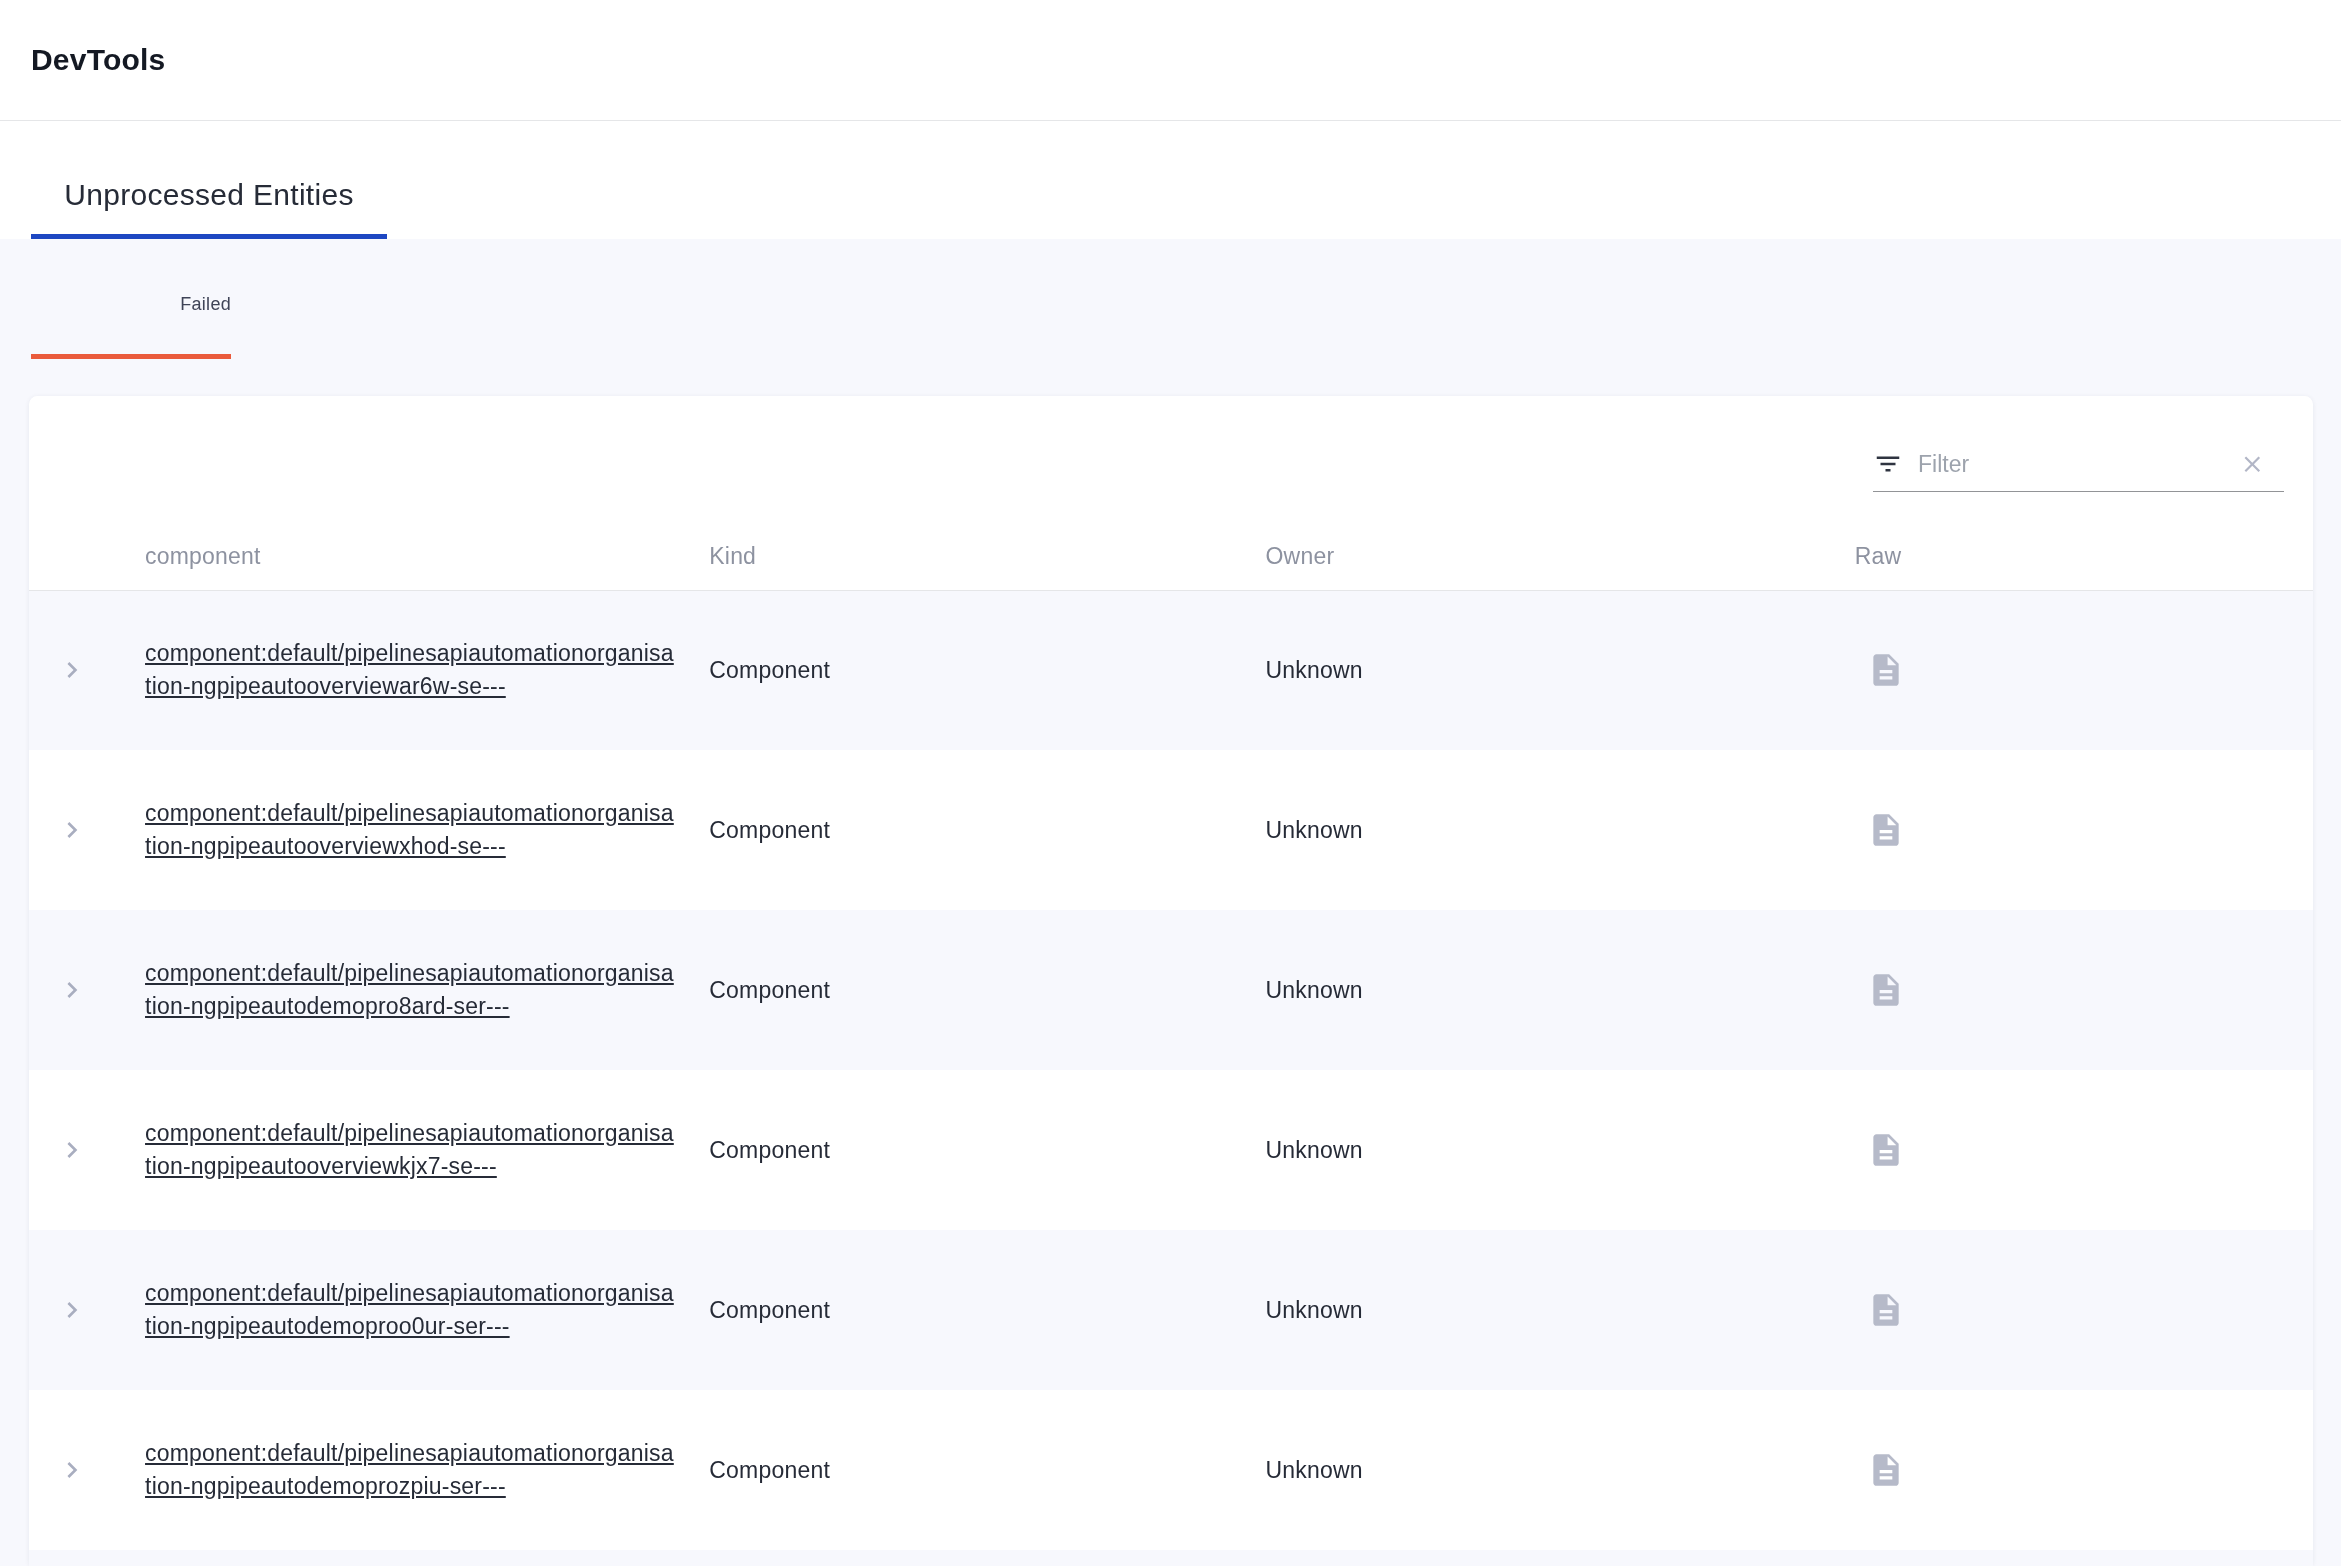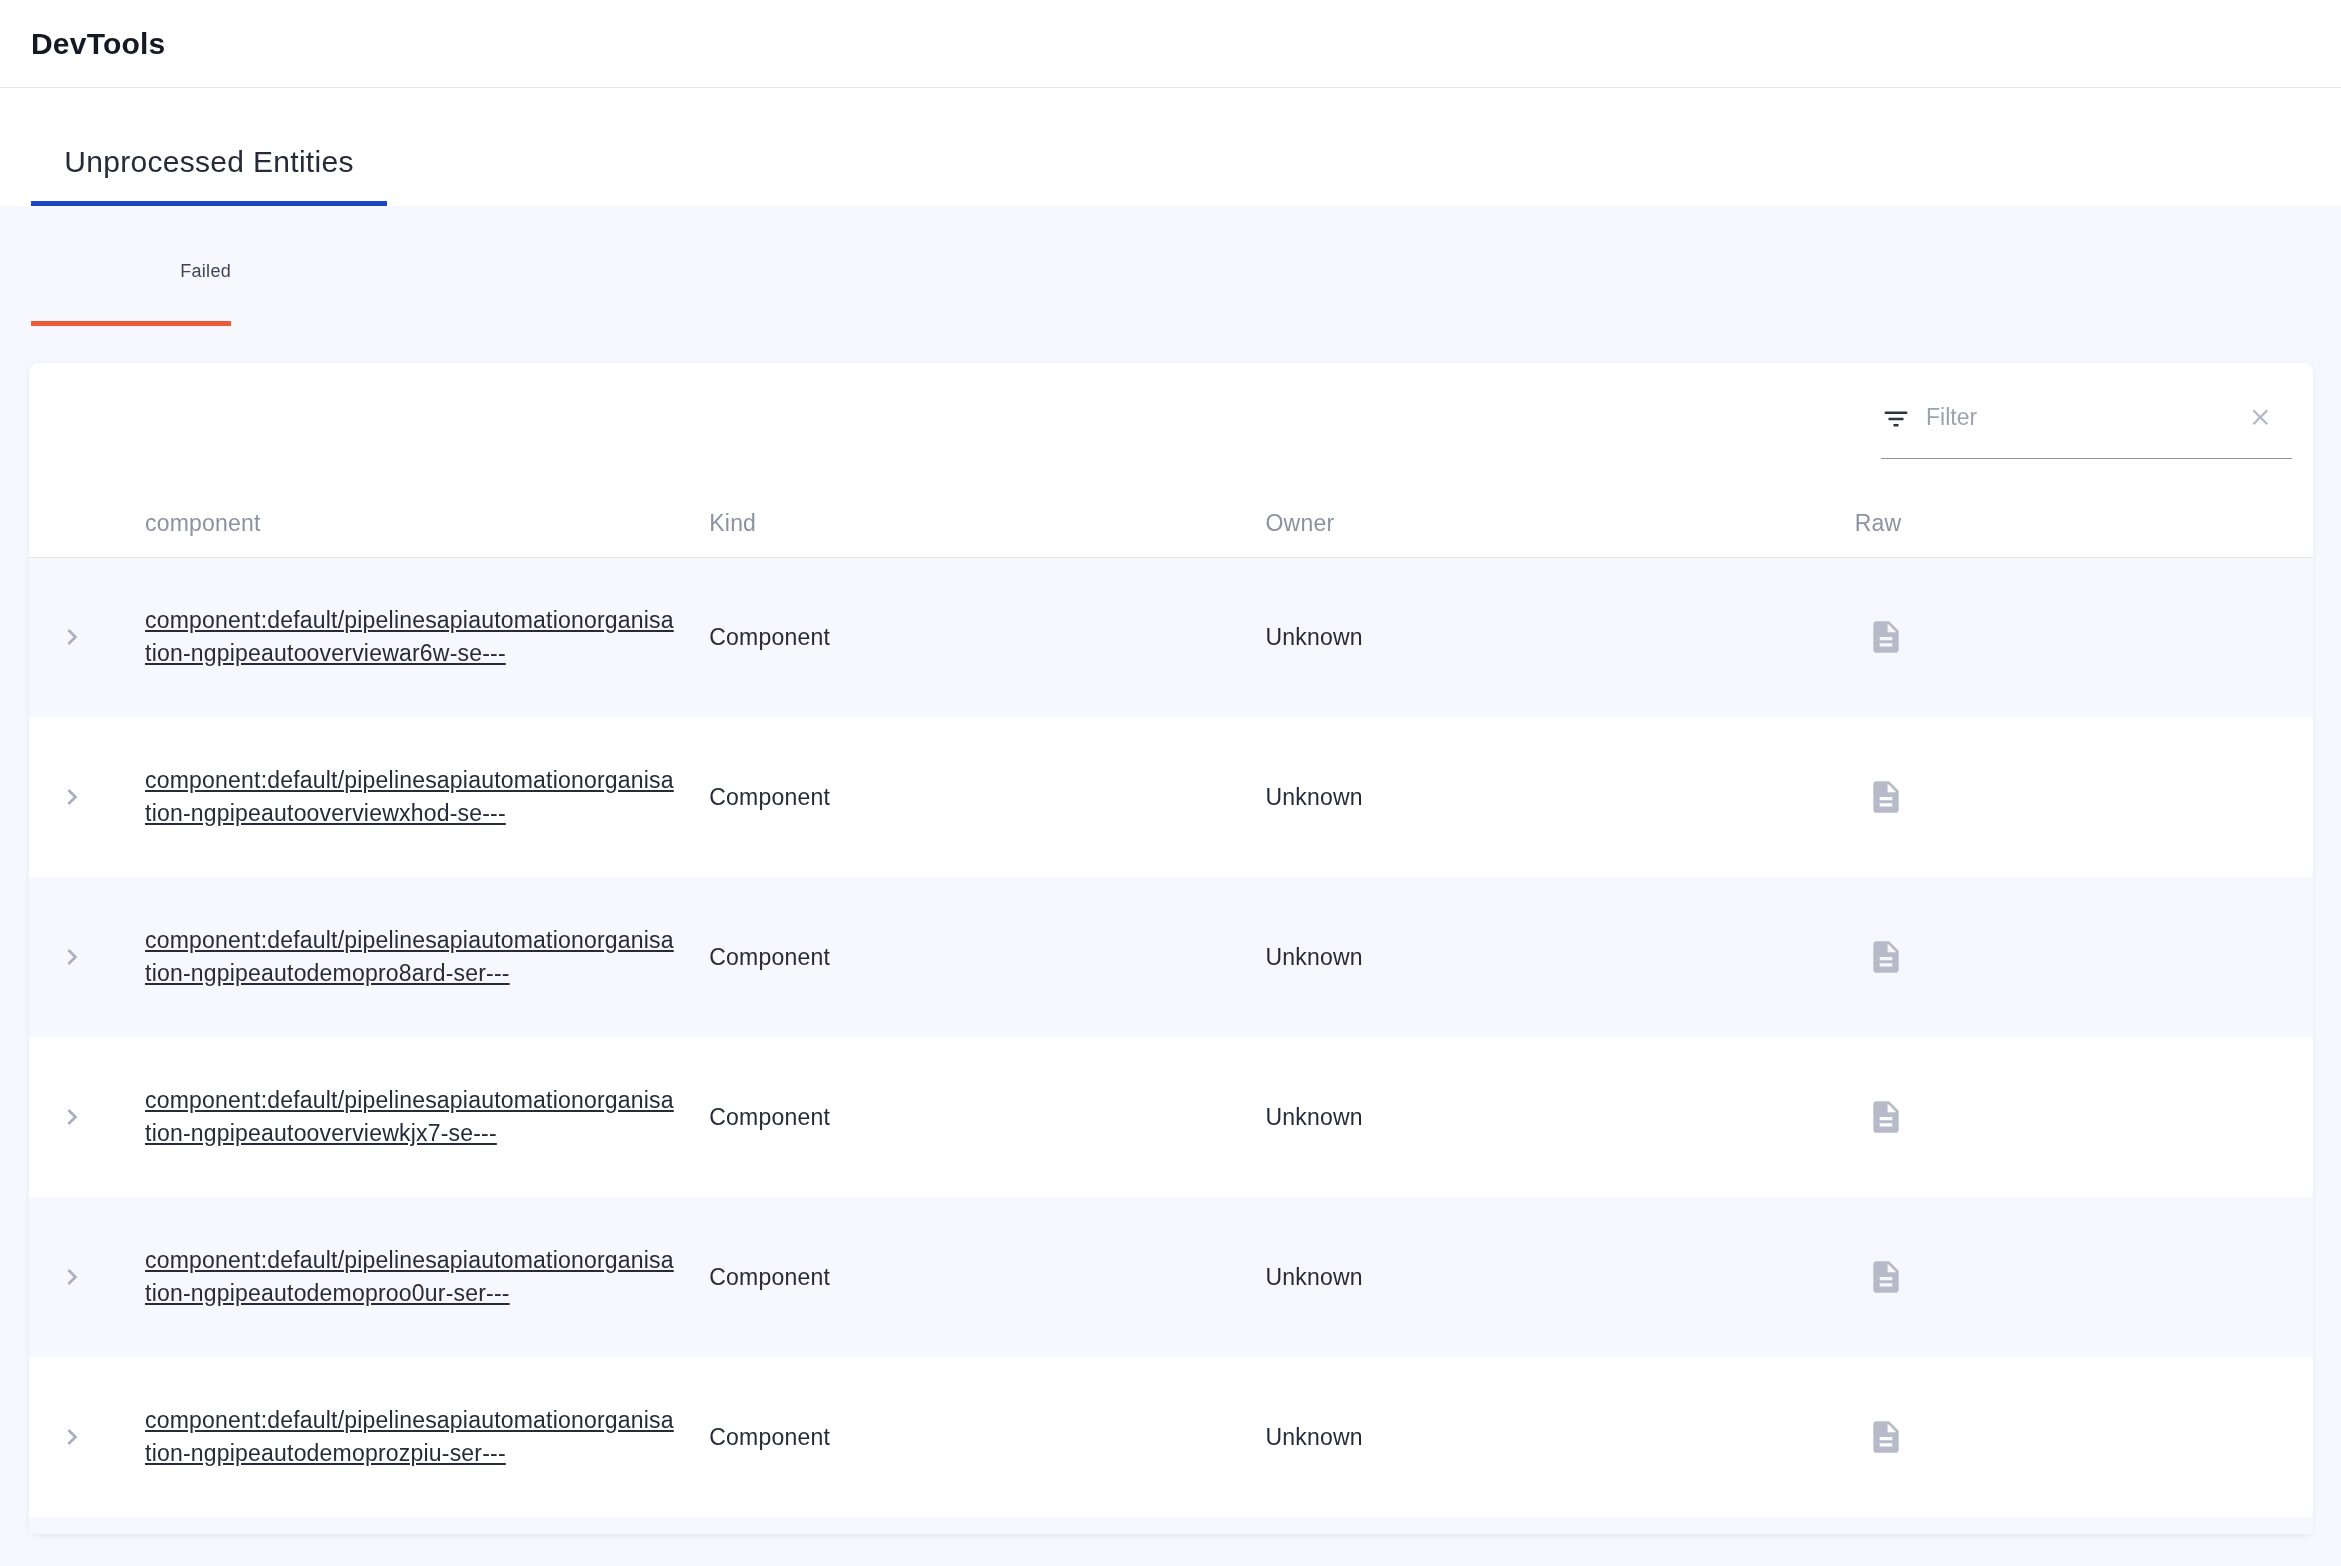--- a/index.html
+++ b/index.html
@@ -5,21 +5,21 @@
   :root{  }
   *{box-sizing:border-box;}
   html,body{margin:0;padding:0;}
   body{
     width:2342px;height:1567px;overflow:hidden;
     font-family:"Liberation Sans", sans-serif;
     background:var(--page-bg);
   }
   
   .app-header{
-    background:var(--card-bg);height:88px;
+    background:var(--card-bg);height:121px;
     border-bottom:1.7px solid var(--divider);
     display:flex;align-items:center;padding:0 31px;
   }
   .page-title{margin:0;font-size:30px;font-weight:700;color:var(--title);letter-spacing:0.2px;}
   
   .main-tabs{background:var(--card-bg);height:118px;display:flex;padding-left:31px;}
   .main-tab{
     width:356px;height:118px;display:flex;align-items:flex-end;justify-content:center;
     border-bottom:5px solid var(--blue);cursor:pointer;
   }
@@ -32,23 +32,23 @@
   }
   .sub-tab.active{border-bottom:5px solid var(--orange);color:var(--failed-label);}
   .sub-tab.inactive{color:var(--pending);}
   
   .card{
     margin:0 29px;width:2284px;min-height:1171px;background:var(--card-bg);
     border-radius:8.3px;box-shadow:0 1.7px 5px rgba(25,35,60,.08);
   }
   .toolbar{height:127px;position:relative;}
   .filter-box{
-    position:absolute;right:21px;top:41px;width:411px;height:55px;
+    position:absolute;right:29px;top:41px;width:411px;height:55px;
     border-bottom:1.7px solid var(--underline);
-    display:flex;align-items:flex-start;
+    display:flex;align-items:center;
   }
   .filter-box input{
     border:none;outline:none;background:transparent;flex:1;
     font-family:"Liberation Sans", sans-serif;
     font-size:23px;color:var(--text-dark);padding:0 0 0 15px;min-width:0;
   }
   .filter-box input::placeholder{color:var(--placeholder);opacity:1;}
   .icon-btn{background:none;border:none;padding:0;display:flex;align-items:center;cursor:pointer;}
   
   table{border-collapse:collapse;width:100%;table-layout:fixed;}

